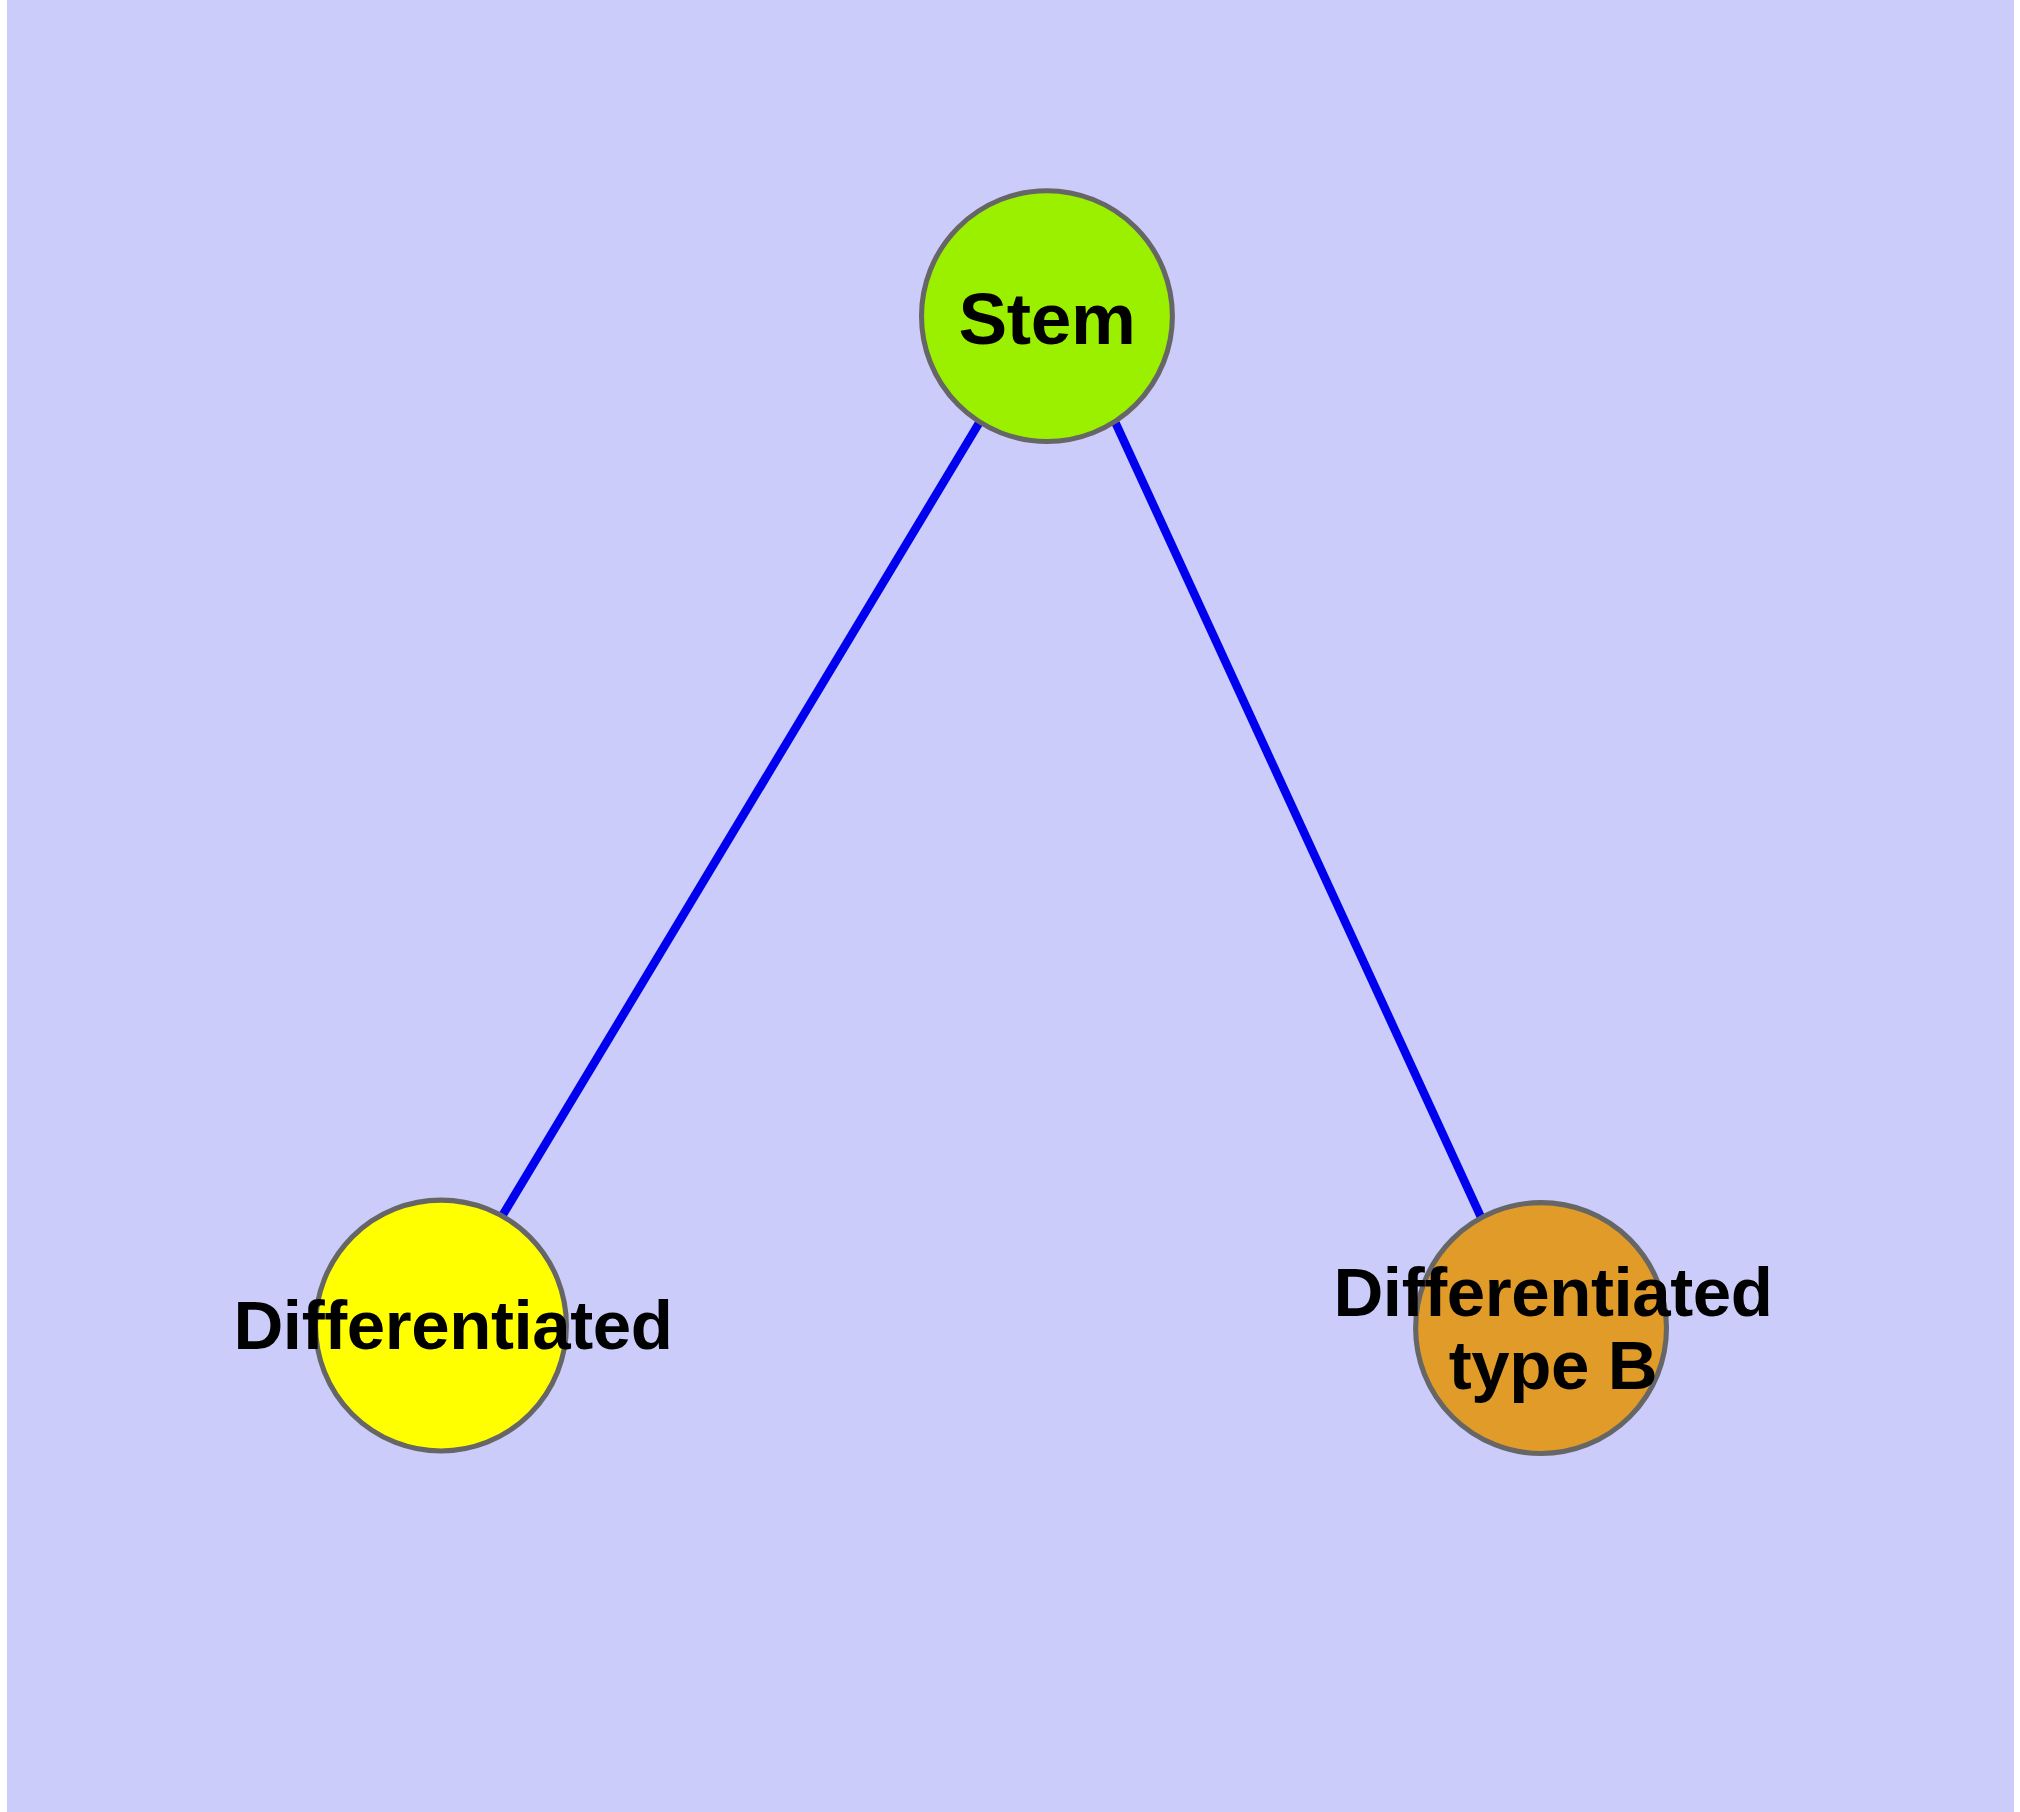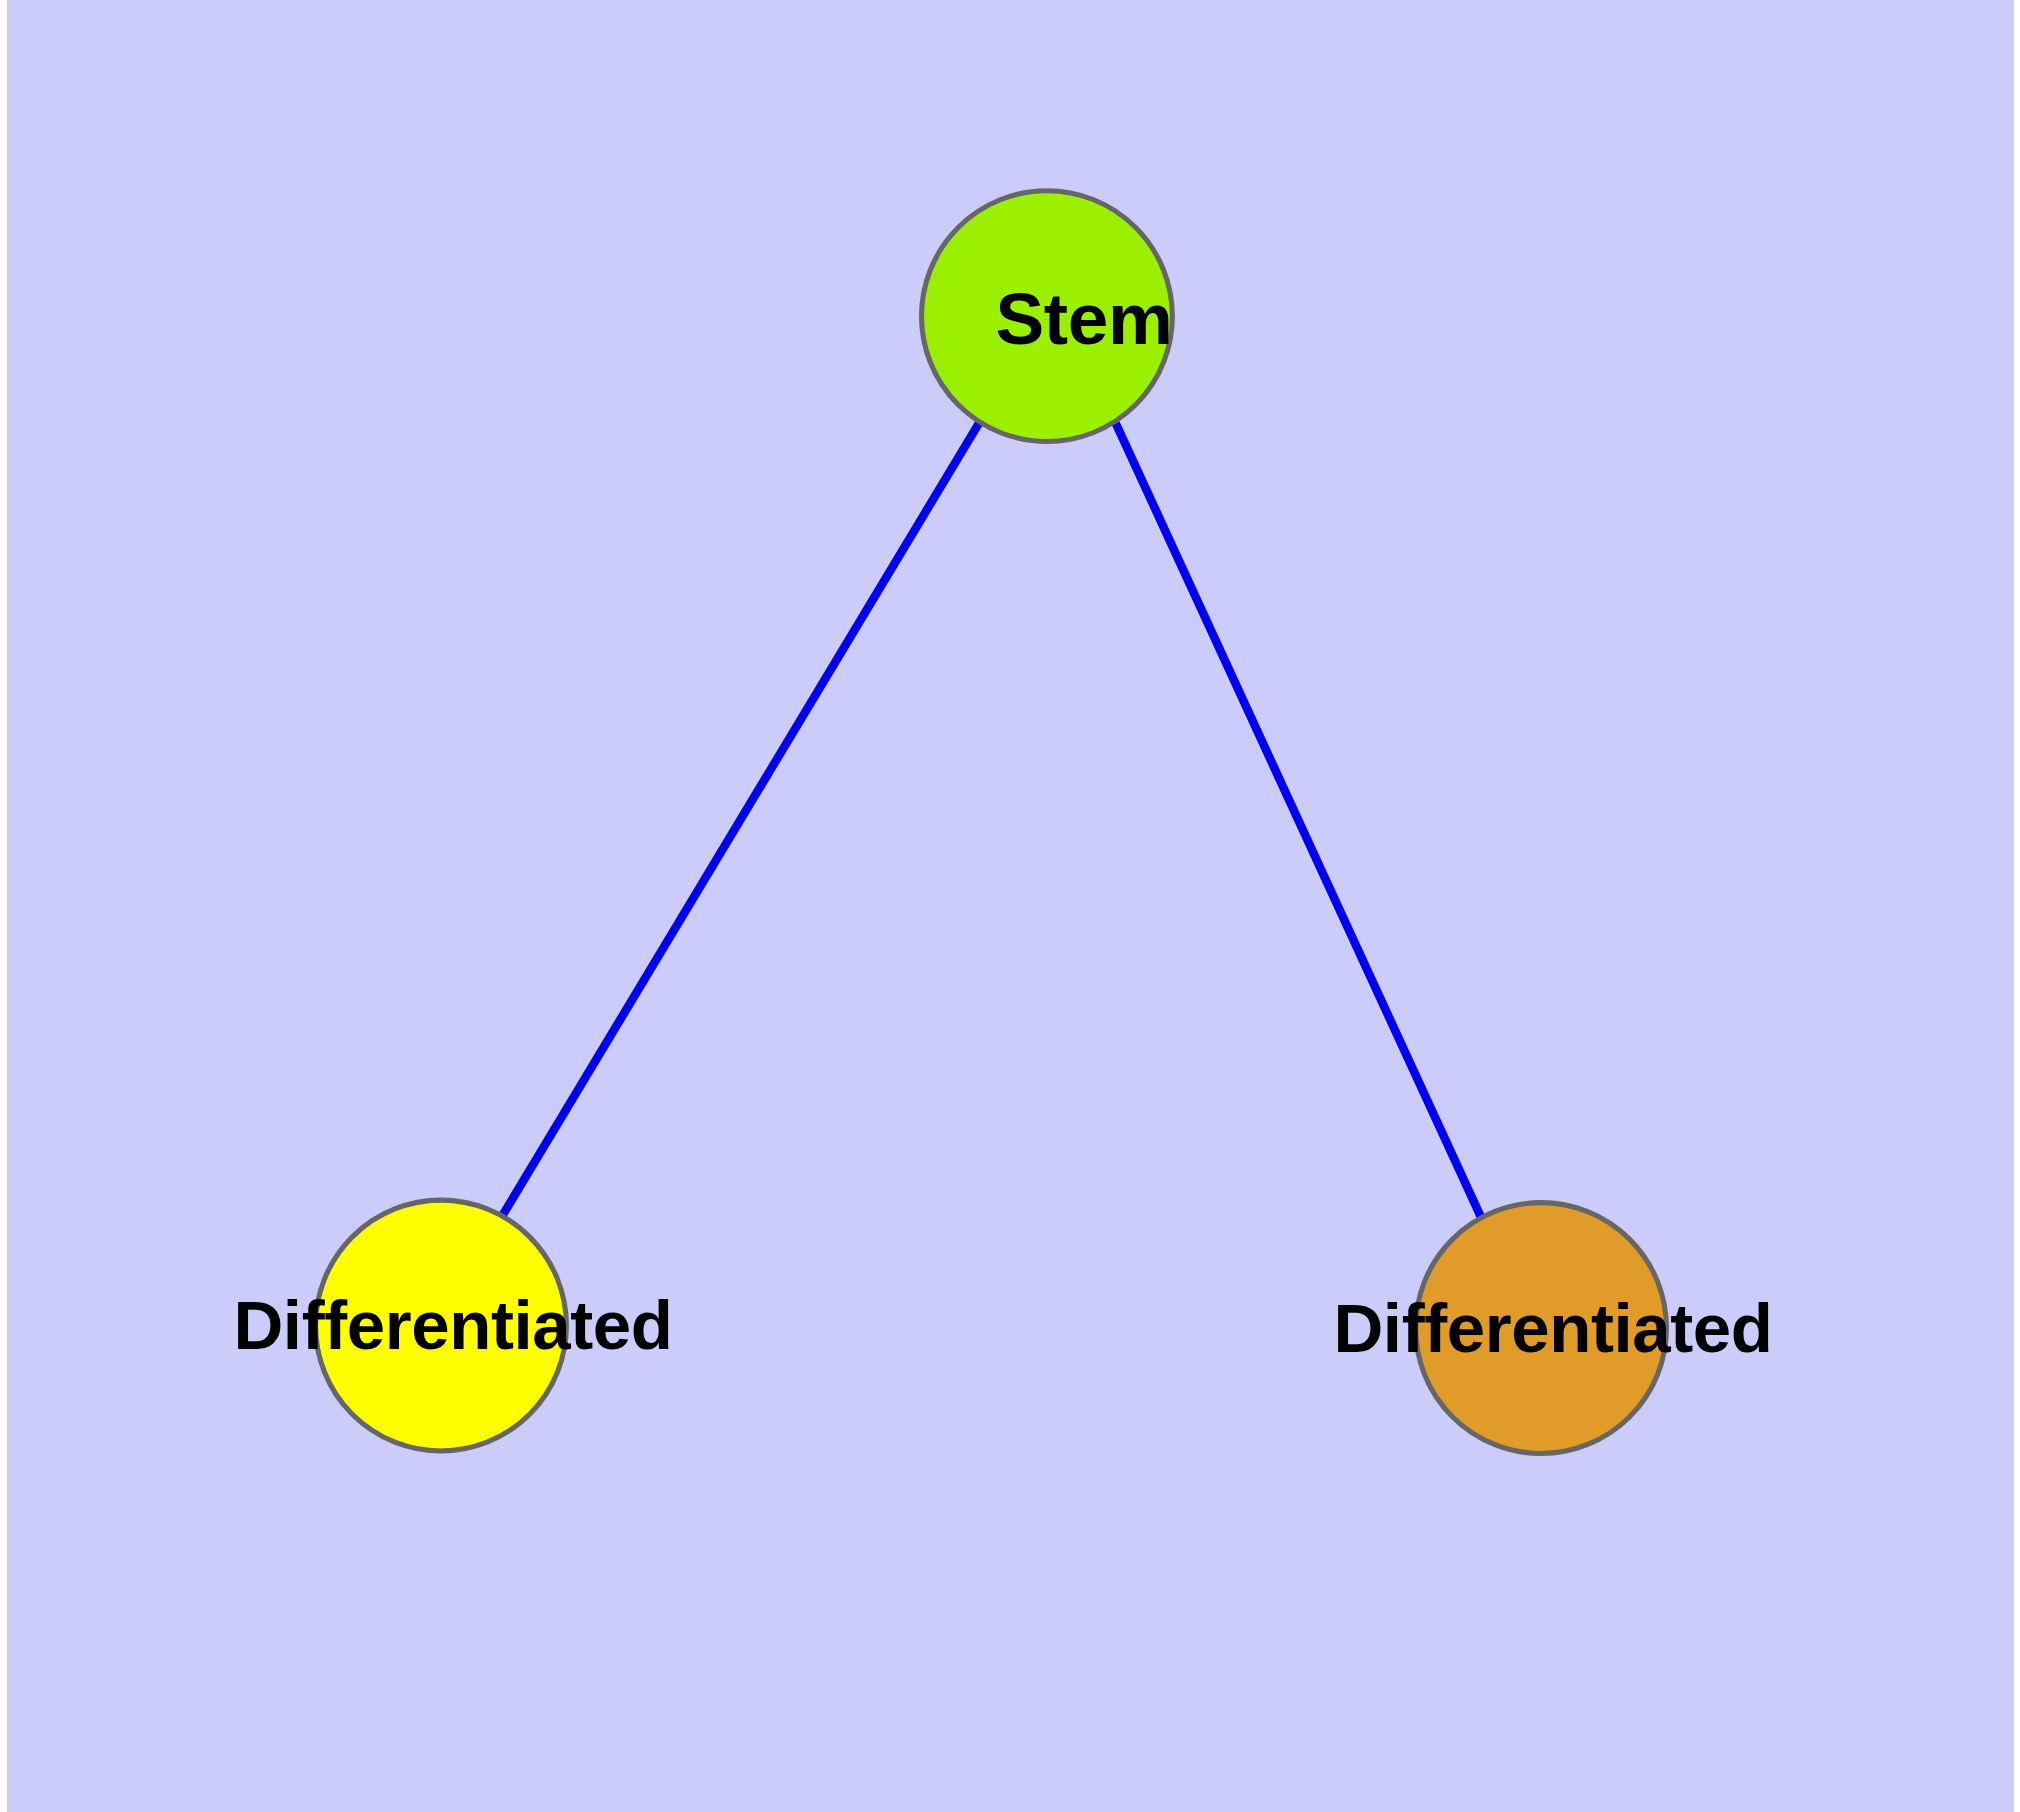--- a/index.html
+++ b/index.html
@@ -61,20 +61,20 @@
       <line x1="1155" y1="499" x2="592" y2="1435" stroke="#0000ee" stroke-width="10" stroke-linecap="butt"></line>
       <line x1="1316" y1="499" x2="1748" y2="1438" stroke="#0000ee" stroke-width="10" stroke-linecap="butt"></line>
     </g>
     <g>
       <circle cx="1235" cy="373" r="148" fill="#9bf000" stroke="#666666" stroke-width="6"></circle>
       <circle cx="520" cy="1564" r="148" fill="#ffff00" stroke="#666666" stroke-width="6"></circle>
       <circle cx="1818" cy="1567" r="148" fill="#e09b28" stroke="#666666" stroke-width="6"></circle>
     </g>
   </svg>
 
-  <div class="node-label single" style="left:1047px; top:319px;margin-left:37px;">Stem</div>
+  <div class="node-label single" style="left:1047px; top:319px;">Stem</div>
 
   <div class="node-label double" style="left:441px; top:1326px;"><span>Differentiated</span><br></div>
 
-  <div class="node-label double" style="left:1541px; top:1329px;"><span>Differentiated</span><br></div>
+  <div class="node-label double" style="left:1541px; top:1329px;"><span>Differentiated</span><br><span>type B</span></div>
 
 </div>
 
 
 </body></html>

